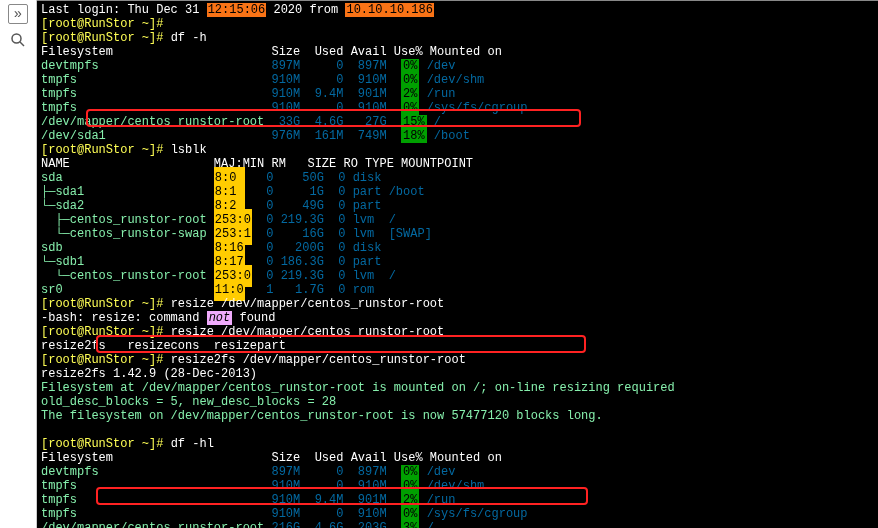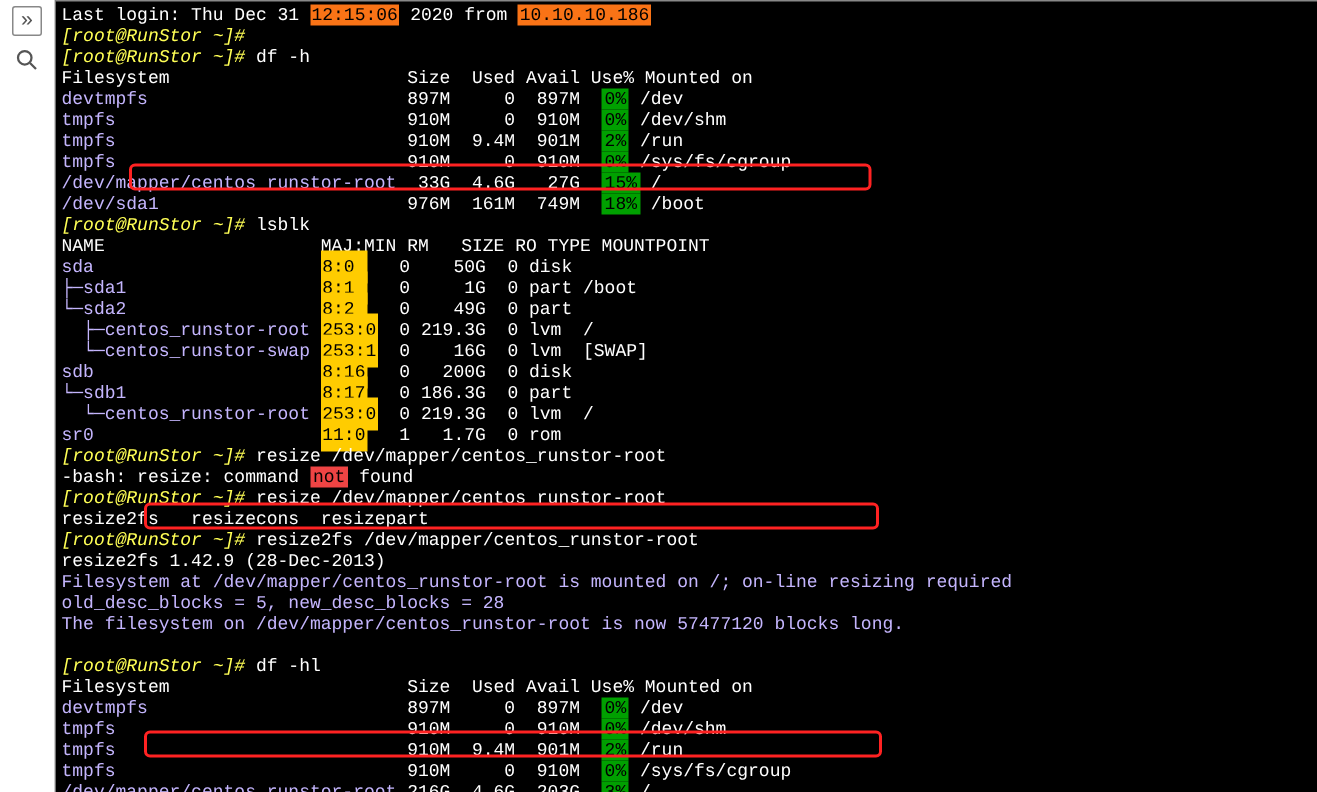--- a/index.html
+++ b/index.html
@@ -48,29 +48,29 @@
     background: #000;
     padding: 2px 4px;
     border-top: 1px solid #888;
     overflow: hidden;
   }
   .terminal {
     color: #eee;
     white-space: pre;
   }
   .line { height: 14px; }
-  .prompt { color: #ffff55; font-style: italic; }
+  .prompt { color: #ffff55; }
   .cmd { color: #ffffff; }
   .head { color: #ffffff; margin-top: 43px; }
-  .val { color: #ffffff; }
-  .fs-name { color: #c4b5fd; }
+  .val { color: #0369a1; }
+  .fs-name { color: #86efac; }
   .green-bg { background: #00a000; color: #000; padding: 0 2px; }
   .orange-bg { background: #f97316; color: #000; padding: 0 1px; }
   .yellow-maj { color: #000; background: #ffcc00; padding: 4px 1px; }
-  .red-bg { background: #ef4444; color: #000; padding: 0 2px; }
+  .red-bg { background: #f0abfc; color: #000; padding: 0 2px; font-style: italic; }
   .highlight-box {
     position: absolute;
     border: 2px solid #ff2222;
     border-radius: 4px;
     pointer-events: none;
   }
 </style>
 </head>
 <body>
 

